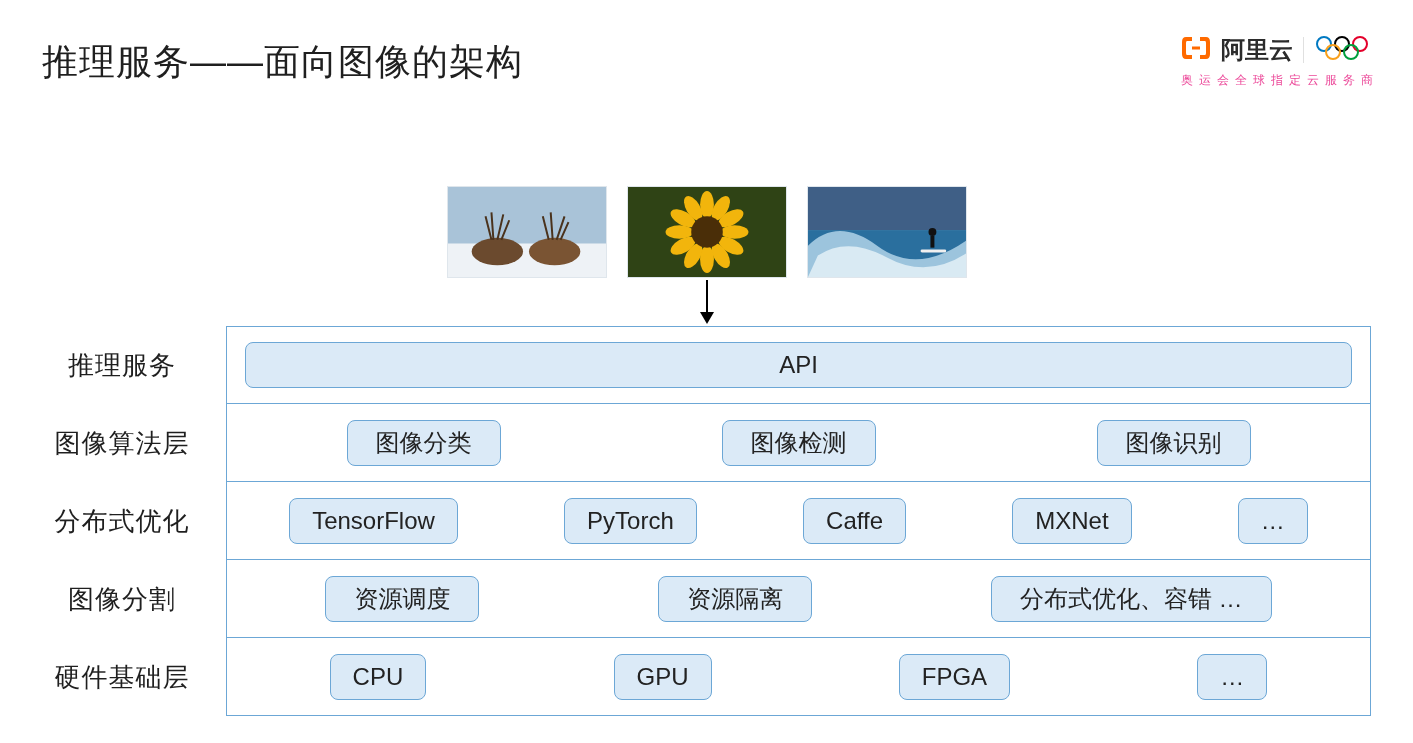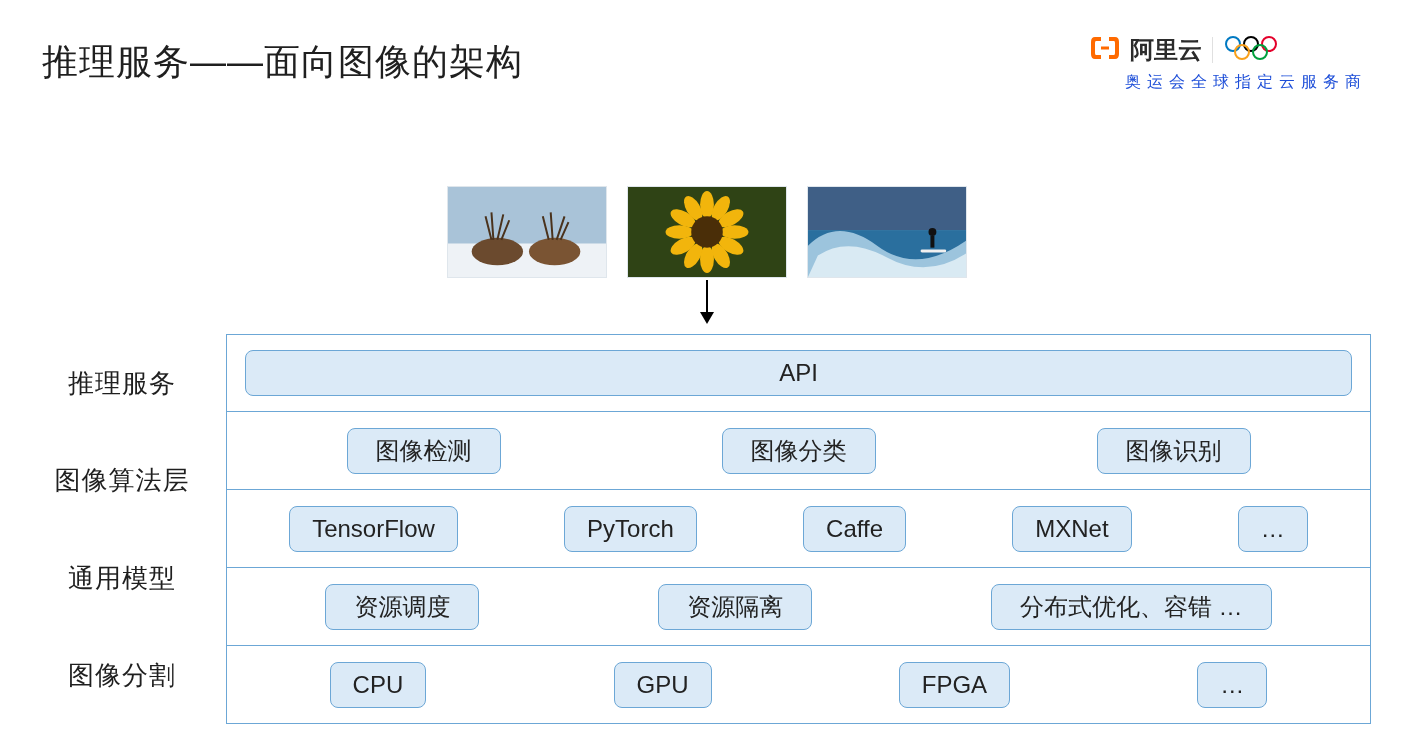--- a/index.html
+++ b/index.html
@@ -20,42 +20,41 @@
     position: absolute;
     top: 38px;
     left: 42px;
     font-size: 36px;
     font-weight: 400;
     letter-spacing: 1px;
   }
   .brand {
     position: absolute;
     top: 34px;
-    right: 46px;
+    right: 34px;
     text-align: right;
   }
   .brand-row {
     display: flex;
     align-items: center;
     gap: 10px;
   }
   .brand-name {
     font-size: 24px;
     font-weight: 600;
     color: #2b2b2b;
     display: flex;
     align-items: center;
     gap: 6px;
   }
   .brand-subtitle {
-    font-size: 16px;
-    color: #1d4ed8;
+    font-size: 12px;
+    color: #ec4899;
     letter-spacing: 6px;
     margin-top: 6px;
-    margin-left: 35px;
   }
   .divider {
     width: 1px;
     height: 26px;
     background: #e0e0e0;
   }
   .images-row {
     position: absolute;
     top: 186px;
     left: 0;
@@ -75,21 +74,20 @@
     left: 50%;
     transform: translateX(-50%);
   }
   .layers-wrap {
     position: absolute;
     top: 326px;
     left: 42px;
     right: 42px;
     display: flex;
     gap: 24px;
-    margin-top: 8px;
   }
   .labels-col {
     width: 160px;
     display: flex;
     flex-direction: column;
     justify-content: space-around;
   }
   .layer-label {
     font-size: 26px;
     line-height: 78px;
@@ -205,31 +203,32 @@
     <svg width="20" height="44" viewBox="0 0 20 44">
       <line x1="10" y1="0" x2="10" y2="36" stroke="#000" stroke-width="2"></line>
       <polygon points="10,44 3,32 17,32" fill="#000"></polygon>
     </svg>
   </div>
 
   <div class="layers-wrap">
     <div class="labels-col">
       <div class="layer-label">推理服务</div>
       <div class="layer-label">图像算法层</div>
-      <div class="layer-label">通用模型</div>
+      <div class="layer-label">分布式优化</div>
       <div class="layer-label">图像分割</div>
+      <div class="layer-label">硬件基础层</div>
     </div>
 
     <div class="layers-col">
       <div class="layer">
         <div class="box full">API</div>
       </div>
       <div class="layer">
+        <div class="box">图像分类</div>
         <div class="box">图像检测</div>
-        <div class="box">图像分类</div>
         <div class="box">图像识别</div>
       </div>
       <div class="layer">
         <div class="box compact">TensorFlow</div>
         <div class="box compact">PyTorch</div>
         <div class="box compact">Caffe</div>
         <div class="box compact">MXNet</div>
         <div class="box compact">…</div>
       </div>
       <div class="layer">

